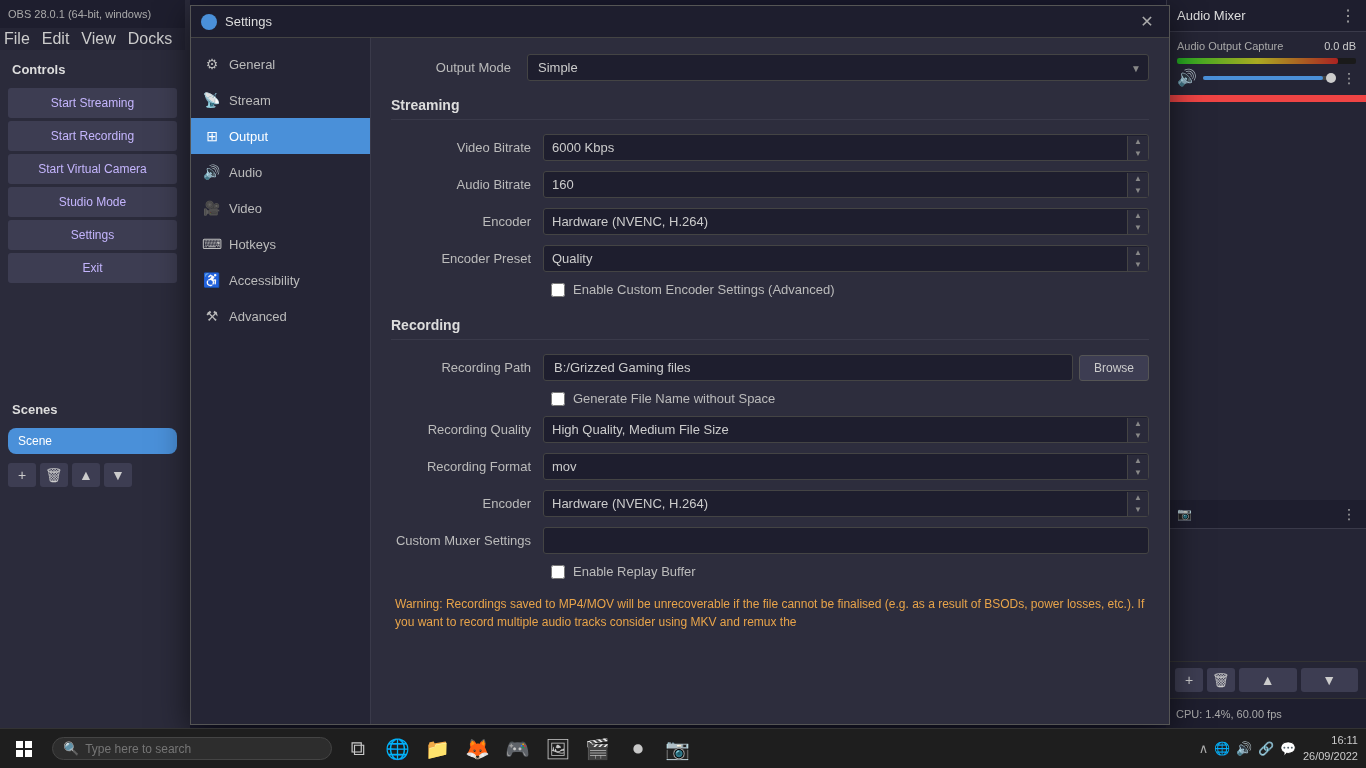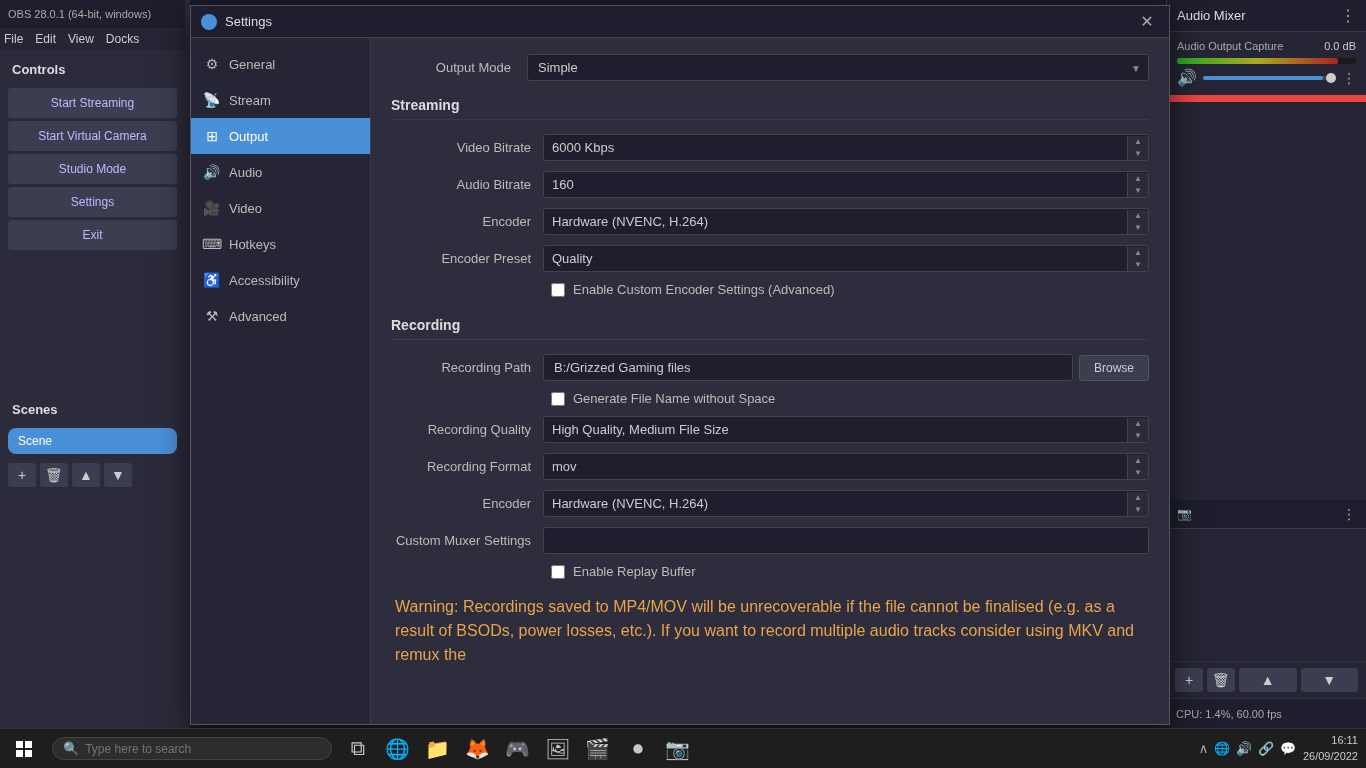--- a/index.html
+++ b/index.html
@@ -114,21 +114,21 @@
       position: absolute;
       top: 28px;
       left: 0;
       width: 185px;
       height: 22px;
       background: #252535;
       display: flex;
       align-items: center;
       padding: 0 4px;
       gap: 12px;
-      font-size: 12px;
+      font-size: 16px;
       color: #ccc;
     }
     .obs-menu span { cursor: pointer; }
 
     
     .controls-panel {
       position: absolute;
       top: 50px;
       left: 0;
       width: 185px;
@@ -479,21 +479,21 @@
       border-radius: 3px;
       color: #ccc;
       padding: 5px 10px;
       font-size: 13px;
       outline: none;
     }
 
     
     .warning-text {
       color: #e8a44a;
-      font-size: 16px;
+      font-size: 12px;
       margin-top: 16px;
       line-height: 1.5;
       padding: 0 4px;
     }
 
     
     .cpu-info {
       position: absolute;
       bottom: 40px;
       right: 0;
@@ -593,20 +593,21 @@
 <div class="obs-menu">
   <span>File</span>
   <span>Edit</span>
   <span>View</span>
   <span>Docks</span>
 </div>
 
 <div class="controls-panel">
   <div class="controls-title">Controls</div>
   <button class="ctrl-btn">Start Streaming</button>
+  <button class="ctrl-btn">Start Recording</button>
   <button class="ctrl-btn">Start Virtual Camera</button>
   <button class="ctrl-btn">Studio Mode</button>
   <button class="ctrl-btn">Settings</button>
   <button class="ctrl-btn">Exit</button>
 </div>
 
 <div class="scenes-panel">
   <div class="scenes-title">Scenes</div>
   <div class="scene-item">Scene</div>
   <div class="scenes-controls">

